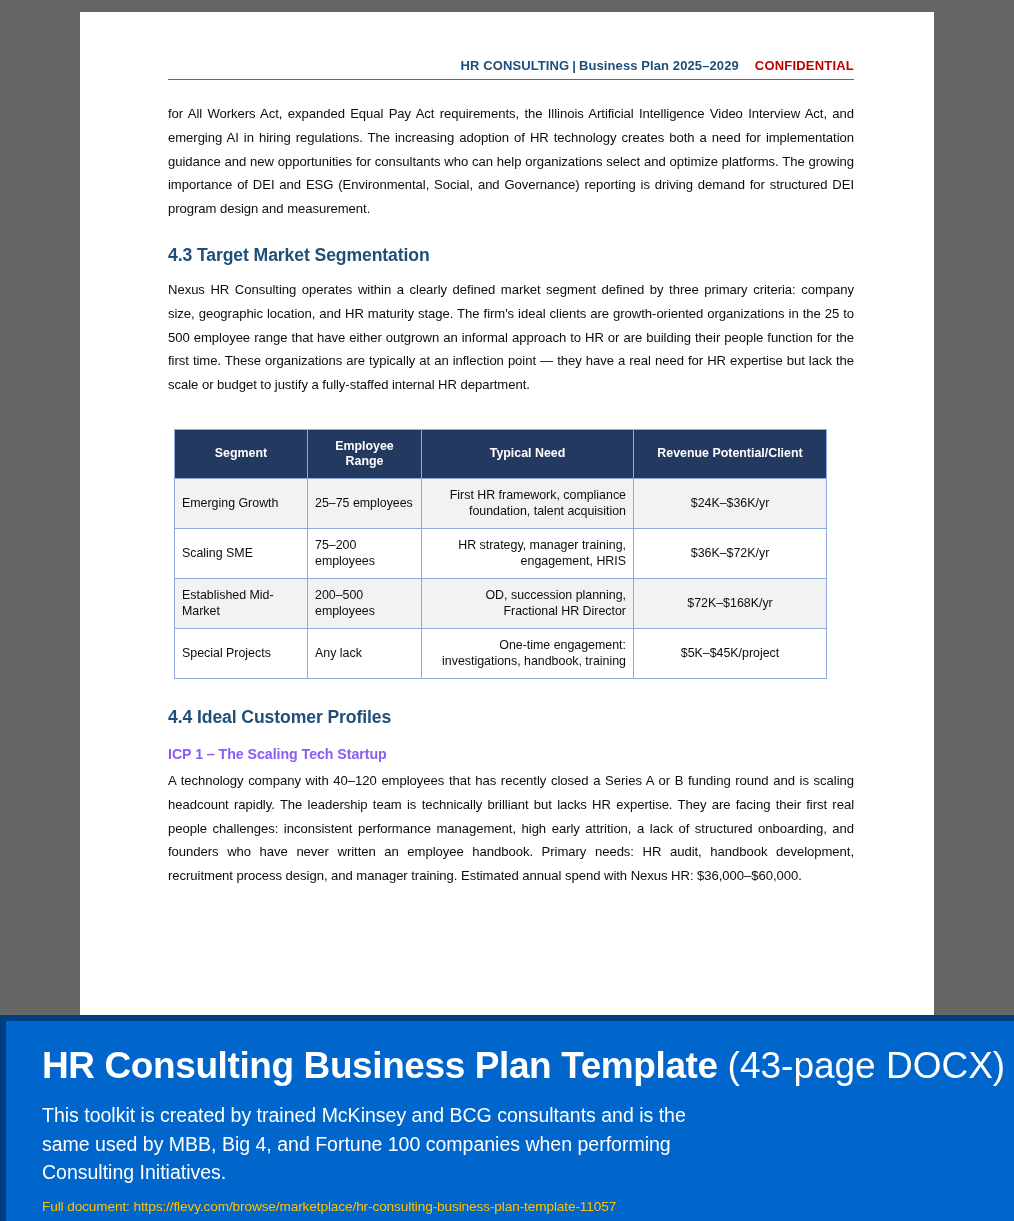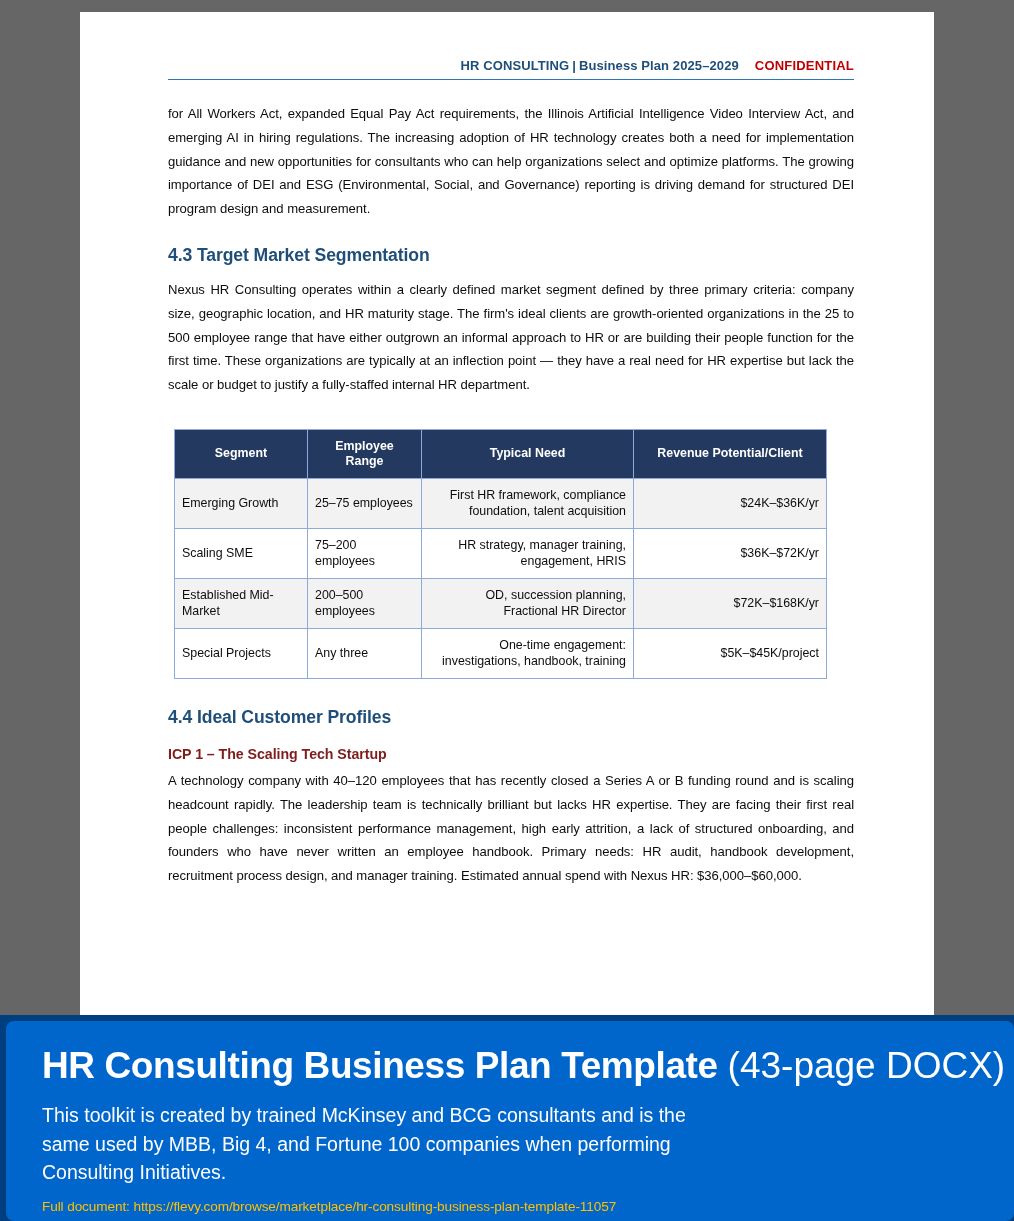--- a/index.html
+++ b/index.html
@@ -72,21 +72,21 @@
     font-size: 17.6px;
     font-weight: bold;
     color: #1f4e79;
     margin: 24px 0 12px 0;
     letter-spacing: -0.1px;
   }
 
   h3.icp {
     font-size: 14.2px;
     font-weight: bold;
-    color: #7f1d1d;
+    color: #8b5cf6;
     margin: 18px 0 7px 0;
     letter-spacing: -0.05px;
   }
 
   
   table.seg {
     border-collapse: collapse;
     width: 652px;
     margin: 32px 0 28px 6px;
     table-layout: fixed;
@@ -107,21 +107,21 @@
     color: #0d0d0d;
     border: 1px solid #8eaadb;
     padding: 8px 7px;
     line-height: 16.5px;
     vertical-align: middle;
   }
   table.seg tr.shade td { background: #f2f2f2; }
   table.seg td.c-seg   { text-align: left; }
   table.seg td.c-range { }
   table.seg td.c-need  { text-align: right; }
-  table.seg td.c-rev   { text-align: right; }
+  table.seg td.c-rev   { text-align: center; }
 
   col.w1 { width: 133px; }
   col.w2 { width: 114px; }
   col.w3 { width: 212px; }
   col.w4 { width: 193px; }
 
   
   .banner {
     position: absolute;
     left: 0;
@@ -131,21 +131,20 @@
     background: #003f7f;
     padding: 6px 0 0 6px;
   }
   .banner-inner {
     position: relative;
     width: 1008px;
     height: 200px;
     background: #0066cc;
     padding: 24px 10px 0 36px;
     overflow: hidden;
-    border-radius: 8px;
   }
   .banner h1 {
     margin: 0 0 14px 0;
     color: #ffffff;
     font-size: 37px;
     font-weight: bold;
     letter-spacing: -0.4px;
     line-height: 42px;
     white-space: nowrap;
   }
@@ -236,21 +235,21 @@
             <td class="c-rev">$36K–$72K/yr</td>
           </tr>
           <tr class="shade">
             <td class="c-seg">Established Mid-Market</td>
             <td class="c-range">200–500 employees</td>
             <td class="c-need">OD, succession planning, Fractional HR Director</td>
             <td class="c-rev">$72K–$168K/yr</td>
           </tr>
           <tr>
             <td class="c-seg">Special Projects</td>
-            <td class="c-range">Any three</td>
+            <td class="c-range">Any lack</td>
             <td class="c-need">One-time engagement: investigations, handbook, training</td>
             <td class="c-rev">$5K–$45K/project</td>
           </tr>
         </tbody>
       </table>
 
       <h2 class="sec">4.4 Ideal Customer Profiles</h2>
       <h3 class="icp">ICP 1 – The Scaling Tech Startup</h3>
       <p class="body">A technology company with 40–120 employees that has recently closed a Series A or B funding round and is scaling headcount rapidly. The leadership team is technically brilliant but lacks HR expertise. They are facing their first real people challenges: inconsistent performance management, high early attrition, a lack of structured onboarding, and founders who have never written an employee handbook. Primary needs: HR audit, handbook development, recruitment process design, and manager training. Estimated annual spend with Nexus HR: $36,000–$60,000.</p>
 

